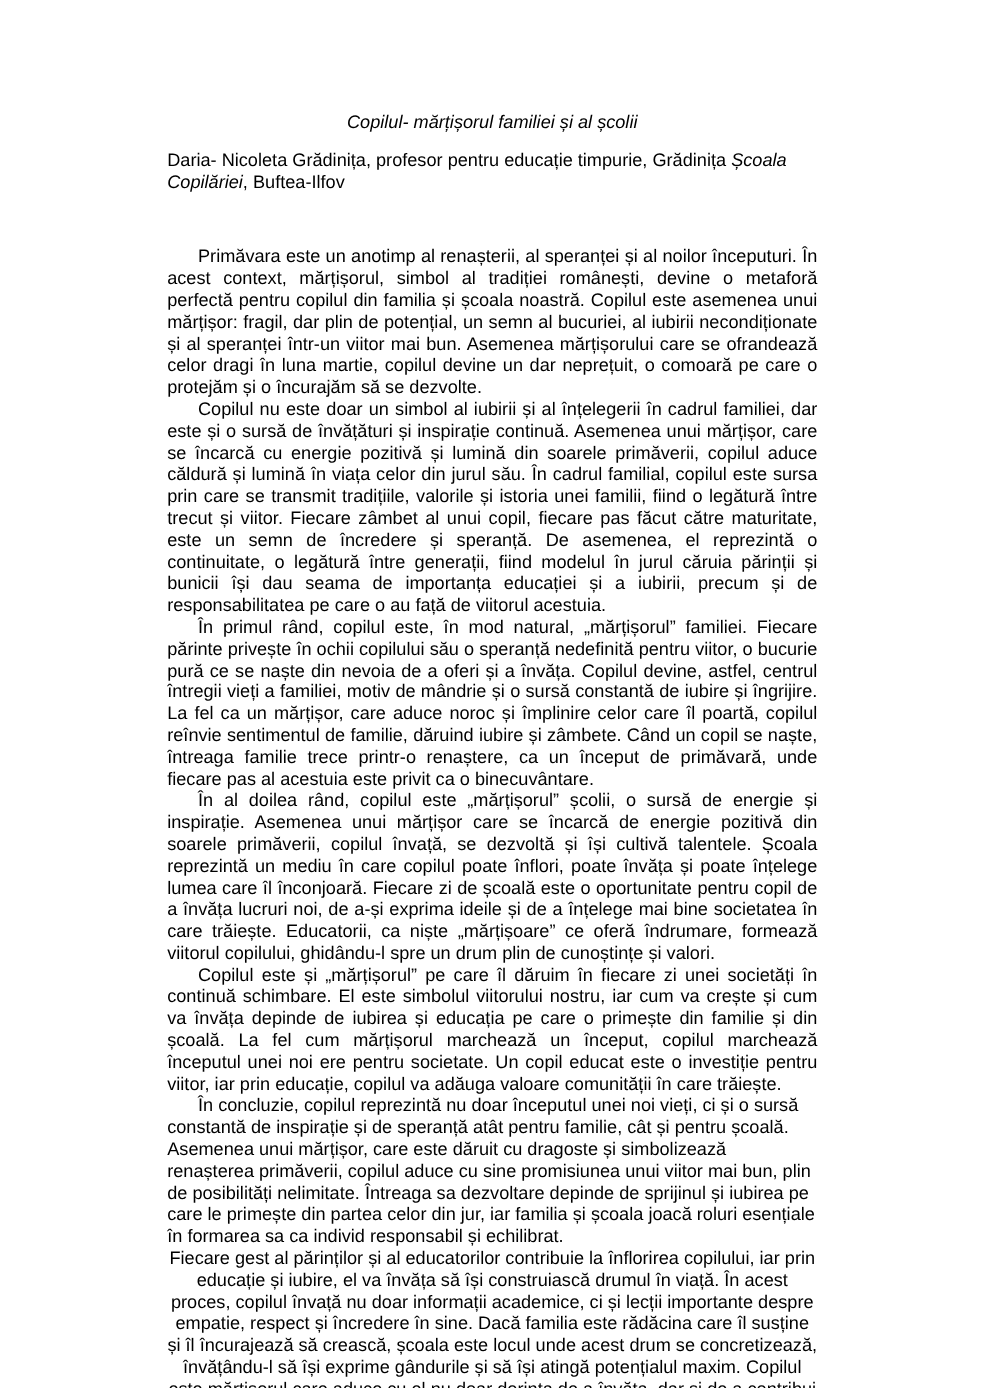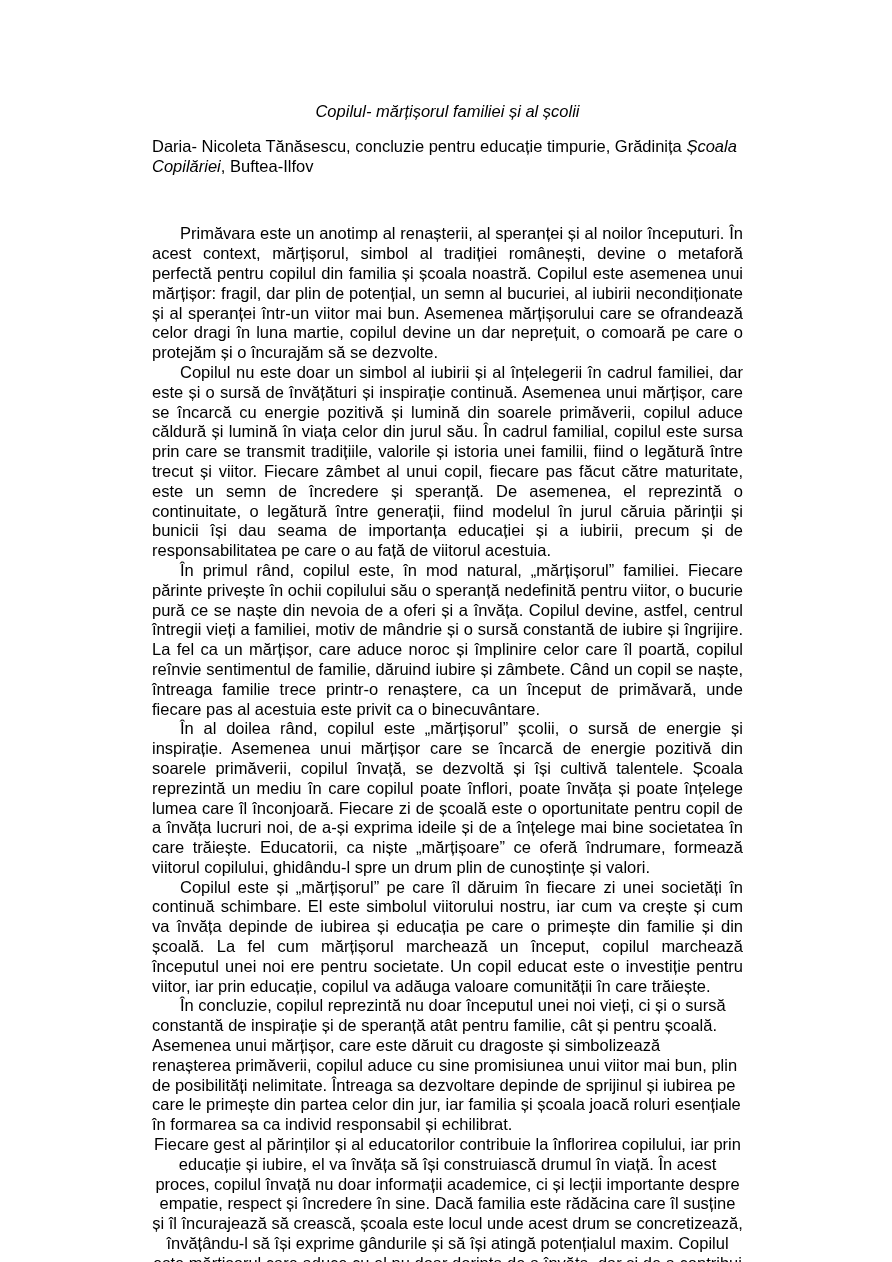--- a/index.html
+++ b/index.html
@@ -43,21 +43,21 @@
     text-indent: 0;
     text-align: center;
   }
 </style>
 </head>
 <body>
 
 <div class="doc-page">
   <h1 class="doc-title">Copilul- mărțișorul familiei și al școlii</h1>
 
-  <div class="doc-byline"><span>Daria- Nicoleta Tănăsescu, concluzie pentru educație timpurie, Grădinița </span><span style="font-style: italic;">Școala Copilăriei</span><span>, Buftea-Ilfov</span></div>
+  <div class="doc-byline"><span>Daria- Nicoleta Grădinița, profesor pentru educație timpurie, Grădinița </span><span style="font-style: italic;">Școala Copilăriei</span><span>, Buftea-Ilfov</span></div>
 
   <div class="doc-body">
       <p class="para justify">Primăvara este un anotimp al renașterii, al speranței și al noilor începuturi. În acest context, mărțișorul, simbol al tradiției românești, devine o metaforă perfectă pentru copilul din familia și școala noastră. Copilul este asemenea unui mărțișor: fragil, dar plin de potențial, un semn al bucuriei, al iubirii necondiționate și al speranței într-un viitor mai bun. Asemenea mărțișorului care se ofrandează celor dragi în luna martie, copilul devine un dar neprețuit, o comoară pe care o protejăm și o încurajăm să se dezvolte.</p>
       <p class="para justify">Copilul nu este doar un simbol al iubirii și al înțelegerii în cadrul familiei, dar este și o sursă de învățături și inspirație continuă. Asemenea unui mărțișor, care se încarcă cu energie pozitivă și lumină din soarele primăverii, copilul aduce căldură și lumină în viața celor din jurul său. În cadrul familial, copilul este sursa prin care se transmit tradițiile, valorile și istoria unei familii, fiind o legătură între trecut și viitor. Fiecare zâmbet al unui copil, fiecare pas făcut către maturitate, este un semn de încredere și speranță. De asemenea, el reprezintă o continuitate, o legătură între generații, fiind modelul în jurul căruia părinții și bunicii își dau seama de importanța educației și a iubirii, precum și de responsabilitatea pe care o au față de viitorul acestuia.</p>
       <p class="para justify">În primul rând, copilul este, în mod natural, „mărțișorul” familiei. Fiecare părinte privește în ochii copilului său o speranță nedefinită pentru viitor, o bucurie pură ce se naște din nevoia de a oferi și a învăța. Copilul devine, astfel, centrul întregii vieți a familiei, motiv de mândrie și o sursă constantă de iubire și îngrijire. La fel ca un mărțișor, care aduce noroc și împlinire celor care îl poartă, copilul reînvie sentimentul de familie, dăruind iubire și zâmbete. Când un copil se naște, întreaga familie trece printr-o renaștere, ca un început de primăvară, unde fiecare pas al acestuia este privit ca o binecuvântare.</p>
       <p class="para justify">În al doilea rând, copilul este „mărțișorul” școlii, o sursă de energie și inspirație. Asemenea unui mărțișor care se încarcă de energie pozitivă din soarele primăverii, copilul învață, se dezvoltă și își cultivă talentele. Școala reprezintă un mediu în care copilul poate înflori, poate învăța și poate înțelege lumea care îl înconjoară. Fiecare zi de școală este o oportunitate pentru copil de a învăța lucruri noi, de a-și exprima ideile și de a înțelege mai bine societatea în care trăiește. Educatorii, ca niște „mărțișoare” ce oferă îndrumare, formează viitorul copilului, ghidându-l spre un drum plin de cunoștințe și valori.</p>
       <p class="para justify">Copilul este și „mărțișorul” pe care îl dăruim în fiecare zi unei societăți în continuă schimbare. El este simbolul viitorului nostru, iar cum va crește și cum va învăța depinde de iubirea și educația pe care o primește din familie și din școală. La fel cum mărțișorul marchează un început, copilul marchează începutul unei noi ere pentru societate. Un copil educat este o investiție pentru viitor, iar prin educație, copilul va adăuga valoare comunității în care trăiește.</p>
       <p class="para">În concluzie, copilul reprezintă nu doar începutul unei noi vieți, ci și o sursă constantă de inspirație și de speranță atât pentru familie, cât și pentru școală. Asemenea unui mărțișor, care este dăruit cu dragoste și simbolizează renașterea primăverii, copilul aduce cu sine promisiunea unui viitor mai bun, plin de posibilități nelimitate. Întreaga sa dezvoltare depinde de sprijinul și iubirea pe care le primește din partea celor din jur, iar familia și școala joacă roluri esențiale în formarea sa ca individ responsabil și echilibrat.</p>
       <p class="para no-indent">Fiecare gest al părinților și al educatorilor contribuie la înflorirea copilului, iar prin educație și iubire, el va învăța să își construiască drumul în viață. În acest proces, copilul învață nu doar informații academice, ci și lecții importante despre empatie, respect și încredere în sine. Dacă familia este rădăcina care îl susține și îl încurajează să crească, școala este locul unde acest drum se concretizează, învățându-l să își exprime gândurile și să își atingă potențialul maxim. Copilul este mărțișorul care aduce cu el nu doar dorința de a învăța, dar și de a contribui la crearea unei lumi mai bune. Sub îndrumarea iubitoare a familiei și a școlii, el se transformă într-un adult capabil să facă față provocărilor vieții, să își urmeze visele și să aducă un impact pozitiv asupra societății. Astfel, mărțișorul copilului devine un simbol al unui viitor plin de realizări și de schimbări benefice, un viitor în care fiecare pas făcut în direcția educației și iubirii contribuie la creșterea unei lumi mai frumoase și mai înțelepte.</p>
     </div>

